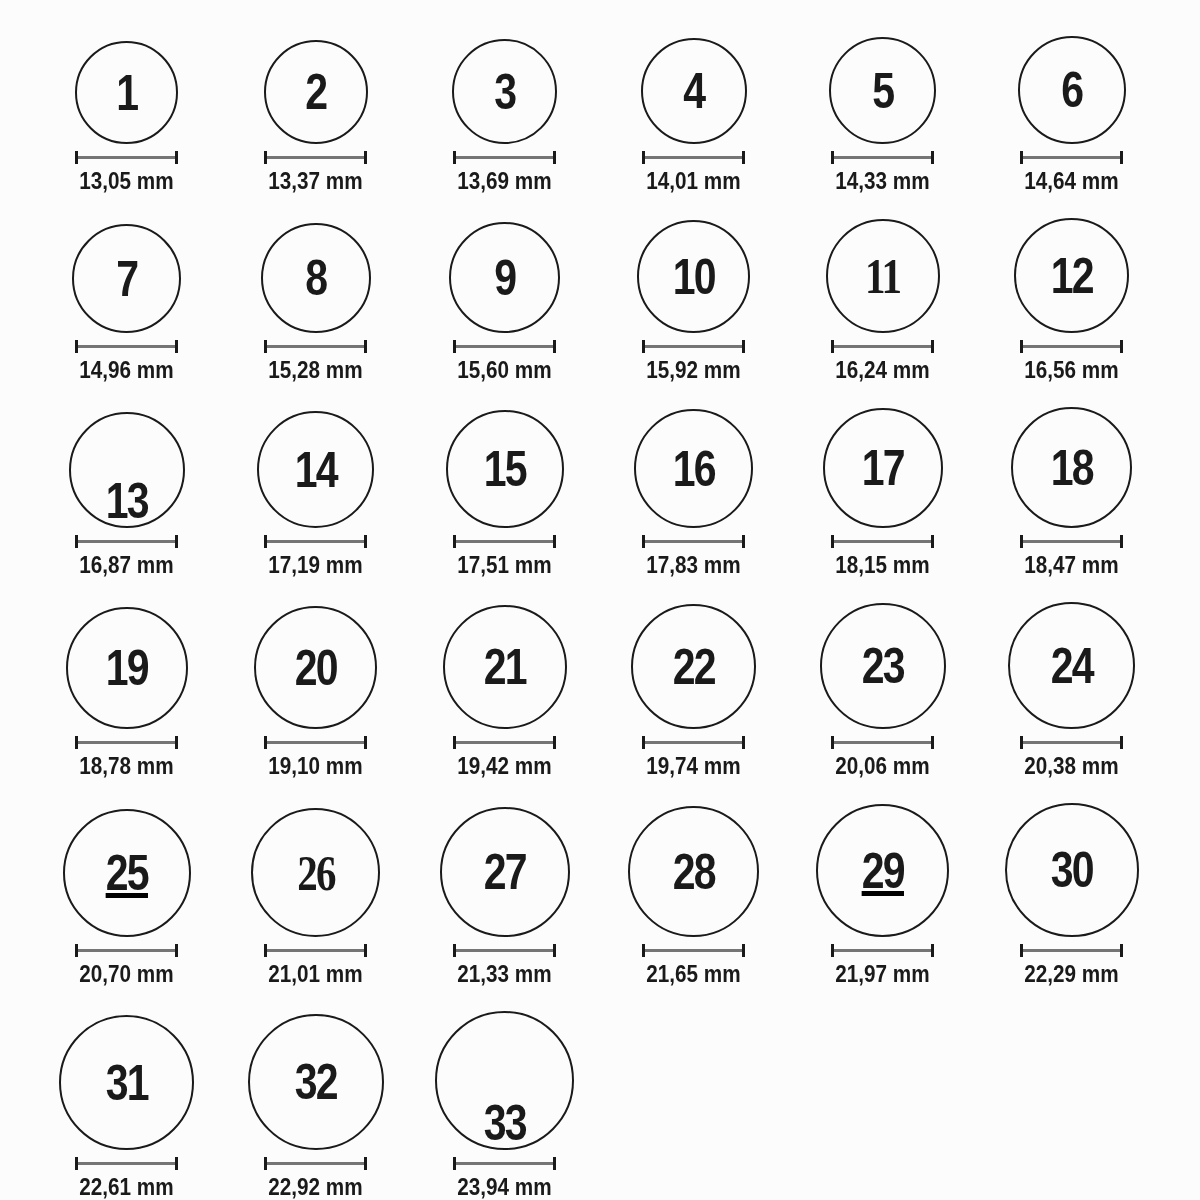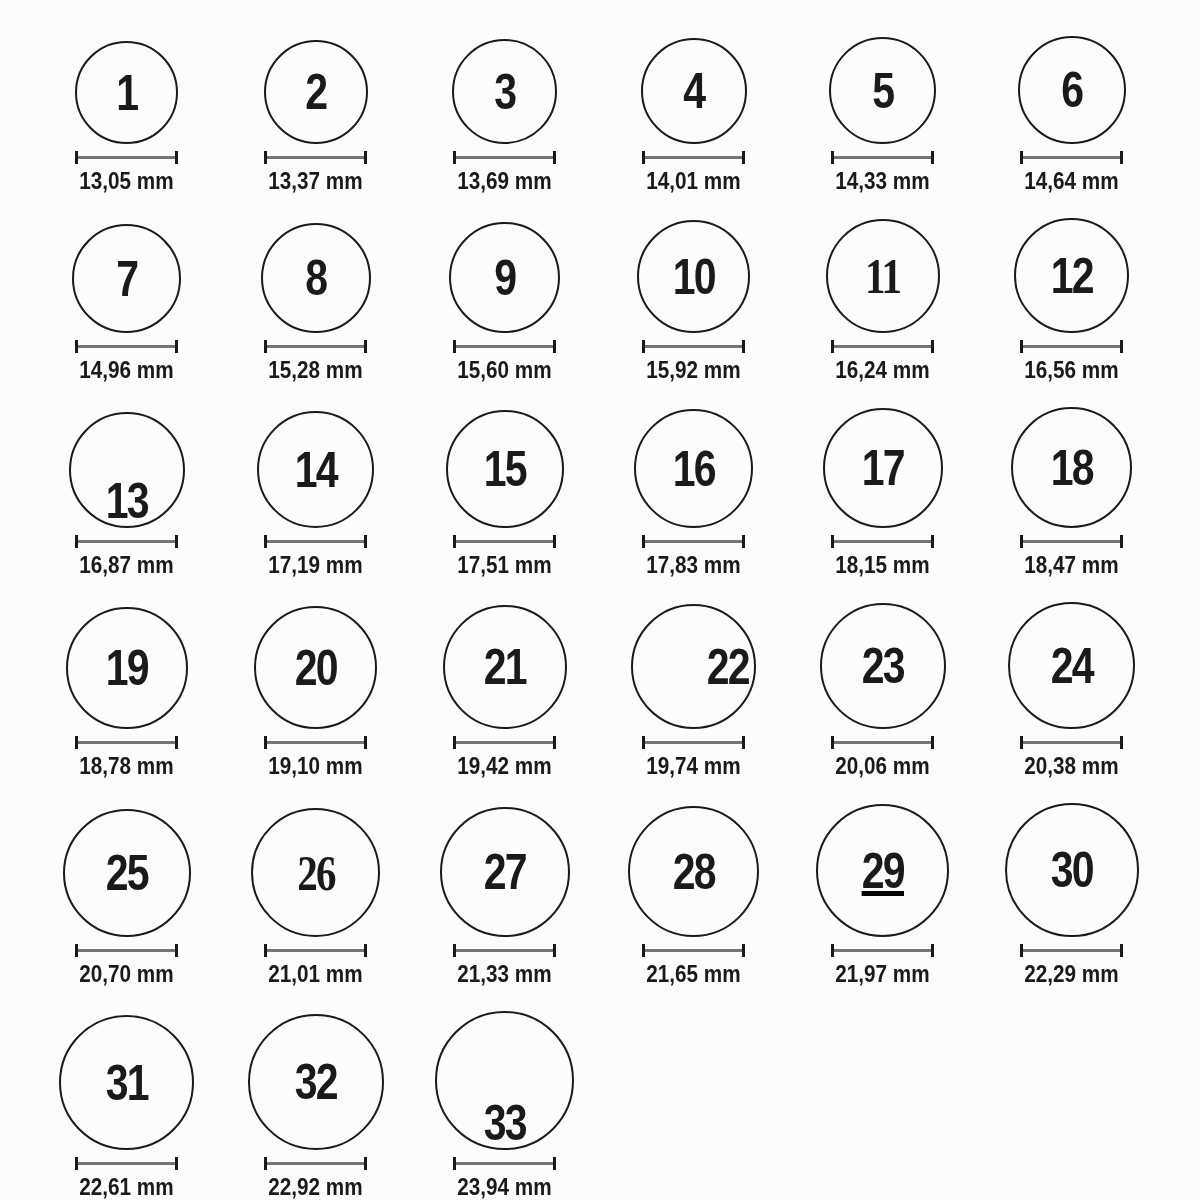--- a/index.html
+++ b/index.html
@@ -330,21 +330,21 @@
     </div>
     <div class="ruler">
       <span class="tick"></span>
       <span class="bar"></span>
       <span class="tick"></span>
     </div>
     <div class="label">19,42 mm</div>
   </div>
 
   <div class="cell">
-    <div class="circle" style="width: 125px; height: 125px; justify-content: flex-end;">
+    <div class="circle" style="width: 125px; height: 125px;">
       <span class="num">22</span>
     </div>
     <div class="ruler">
       <span class="tick"></span>
       <span class="bar"></span>
       <span class="tick"></span>
     </div>
     <div class="label">19,74 mm</div>
   </div>
 
@@ -367,21 +367,21 @@
     <div class="ruler">
       <span class="tick"></span>
       <span class="bar"></span>
       <span class="tick"></span>
     </div>
     <div class="label">20,38 mm</div>
   </div>
 </div>
     <div class="row">
   <div class="cell">
-    <div class="circle" style="width: 128px; height: 128px;">
+    <div class="circle" style="width: 128px; height: 128px; text-decoration: underline;">
       <span class="num">25</span>
     </div>
     <div class="ruler">
       <span class="tick"></span>
       <span class="bar"></span>
       <span class="tick"></span>
     </div>
     <div class="label">20,70 mm</div>
   </div>
 

